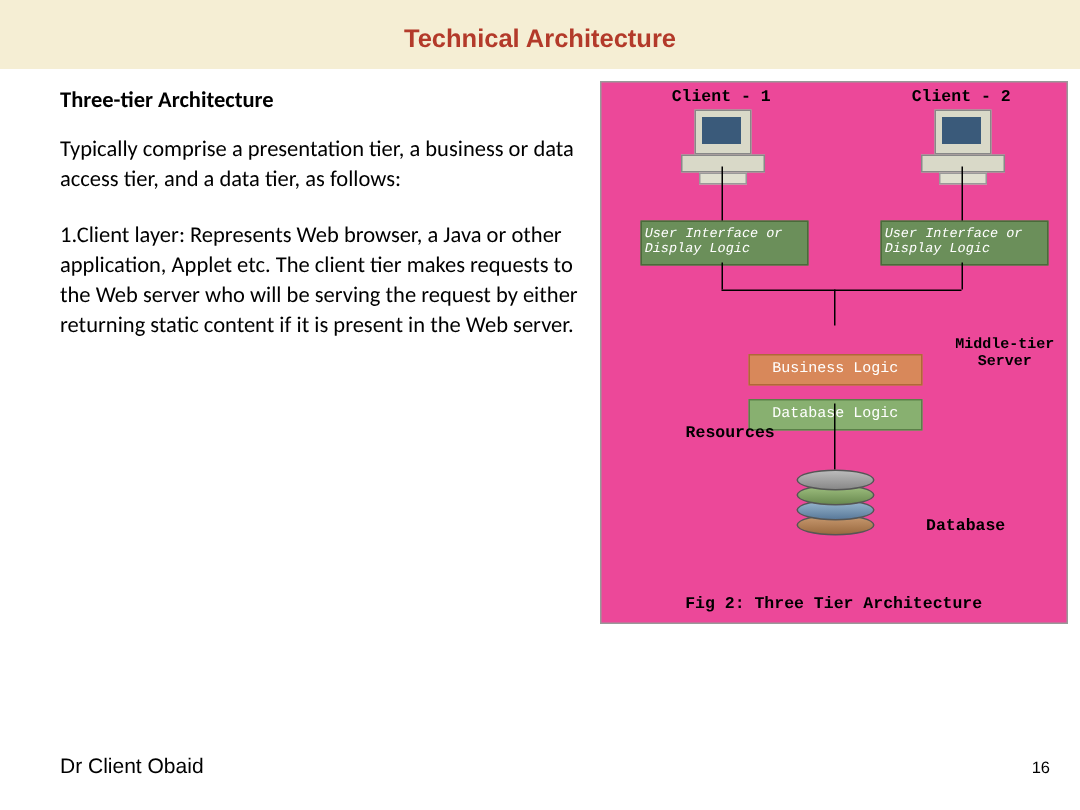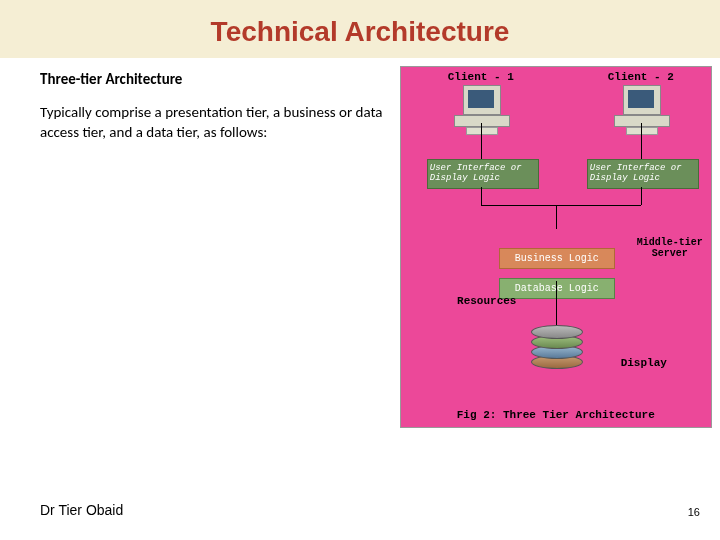--- a/index.html
+++ b/index.html
@@ -13,21 +13,21 @@
     overflow: hidden;
   }
   .title-band {
     background: #f5eed4;
     width: 100%;
     padding: 16px 0 10px 0;
     text-align: center;
   }
   .title-band h1 {
     margin: 0;
-    font-size: 28px;
+    font-size: 17px;
     font-weight: bold;
     color: #b33a2a;
     font-family: Arial, sans-serif;
   }
   .content {
     display: flex;
     padding: 8px 0 0 0;
   }
   .left-col {
     width: 355px;
@@ -146,20 +146,21 @@
 <body>
 
 <div class="title-band">
   <h1>Technical Architecture</h1>
 </div>
 
 <div class="content">
   <div class="left-col">
     <p class="subhead">Three-tier Architecture</p>
     <p class="para">Typically comprise a presentation tier, a business or data access tier, and a data tier, as follows:</p>
+    <p class="para">1.Client layer: Represents Web browser, a Java or other application, Applet etc. The client tier makes requests to the Web server who will be serving the request by either returning static content if it is present in the Web server.</p>
   </div>
 
   <div class="right-col">
     <div class="diagram">
 
       <div class="client-group client1">
         <div class="client-label">Client - 1</div>
         <div class="pc">
           <div class="monitor">
               <div class="screen"></div>
@@ -196,21 +197,21 @@
       <div class="vbar l-db-res"></div>
       <div class="side-label res-label">Resources</div>
 
       <div class="cyl">
         <div class="cyl-body"></div>
         <div class="disk d3"></div>
         <div class="disk d2"></div>
         <div class="disk d1"></div>
         <div class="disk d0"></div>
       </div>
-      <div class="side-label db-label">Display</div>
+      <div class="side-label db-label">Database</div>
 
       <div class="caption">Fig 2: Three Tier Architecture</div>
     </div>
   </div>
 </div>
 
-<div class="footer-left">Dr Tier Obaid</div>
+<div class="footer-left">Dr Client Obaid</div>
 <div class="footer-right">16</div>
 
 </body></html>

